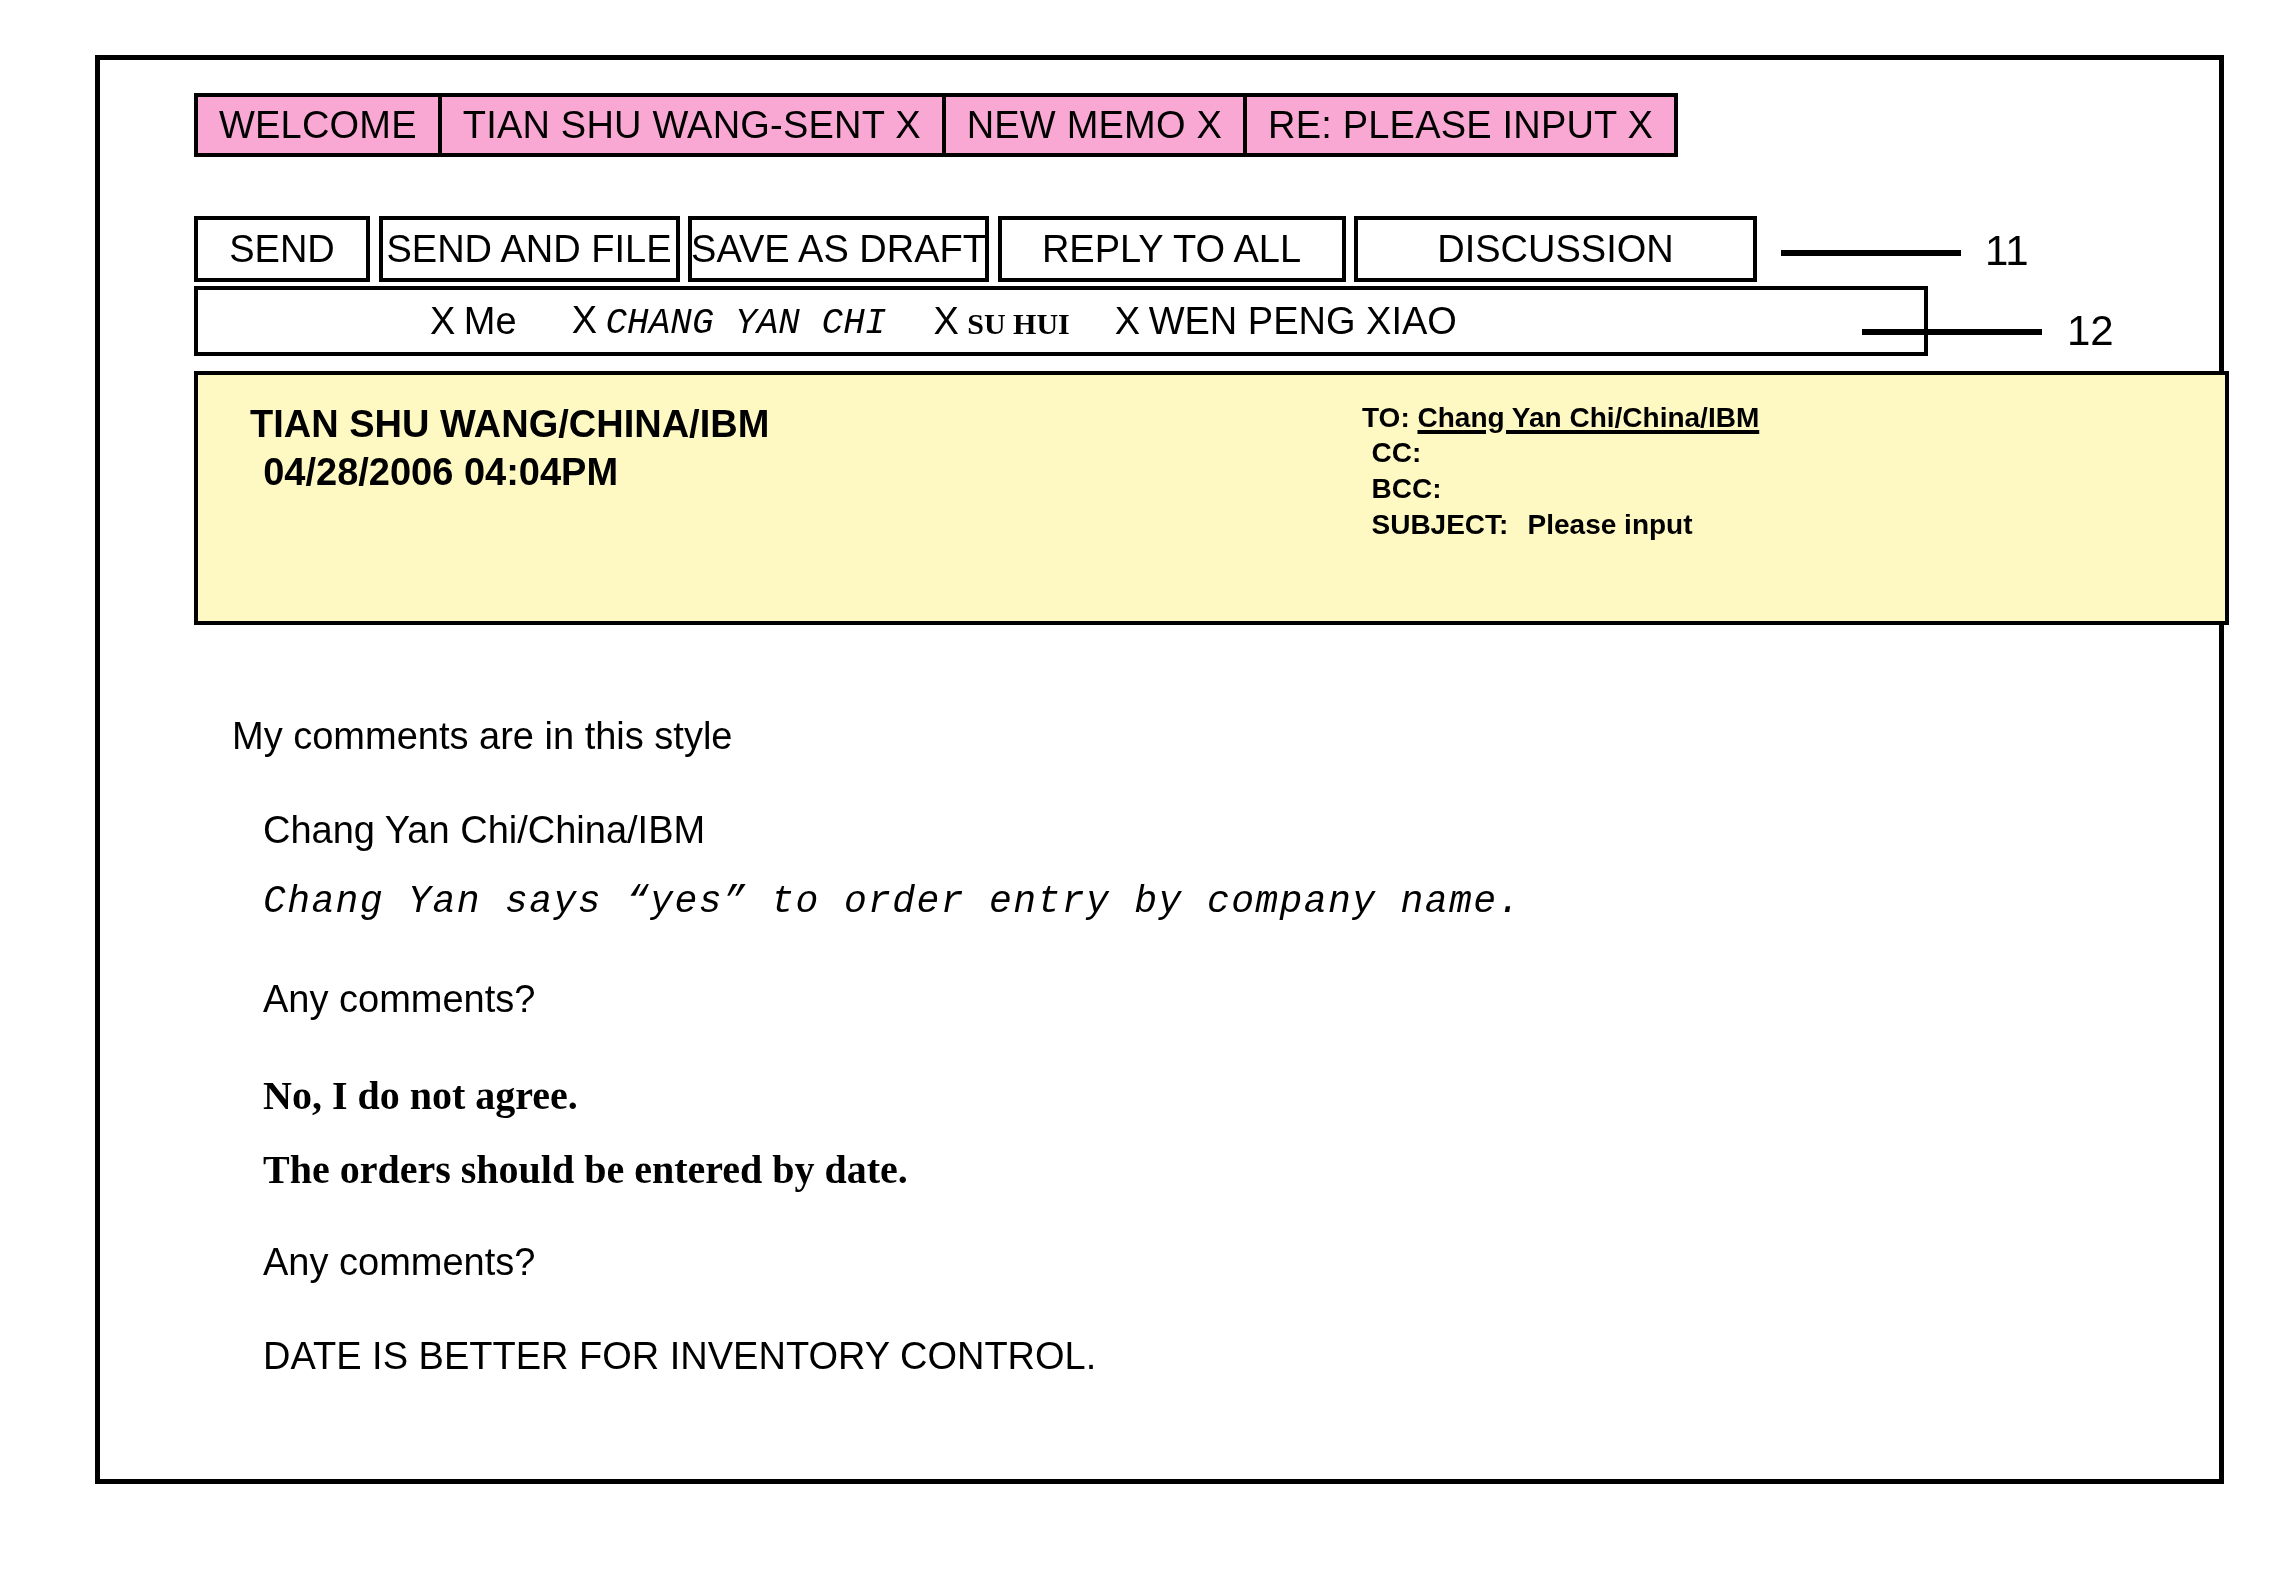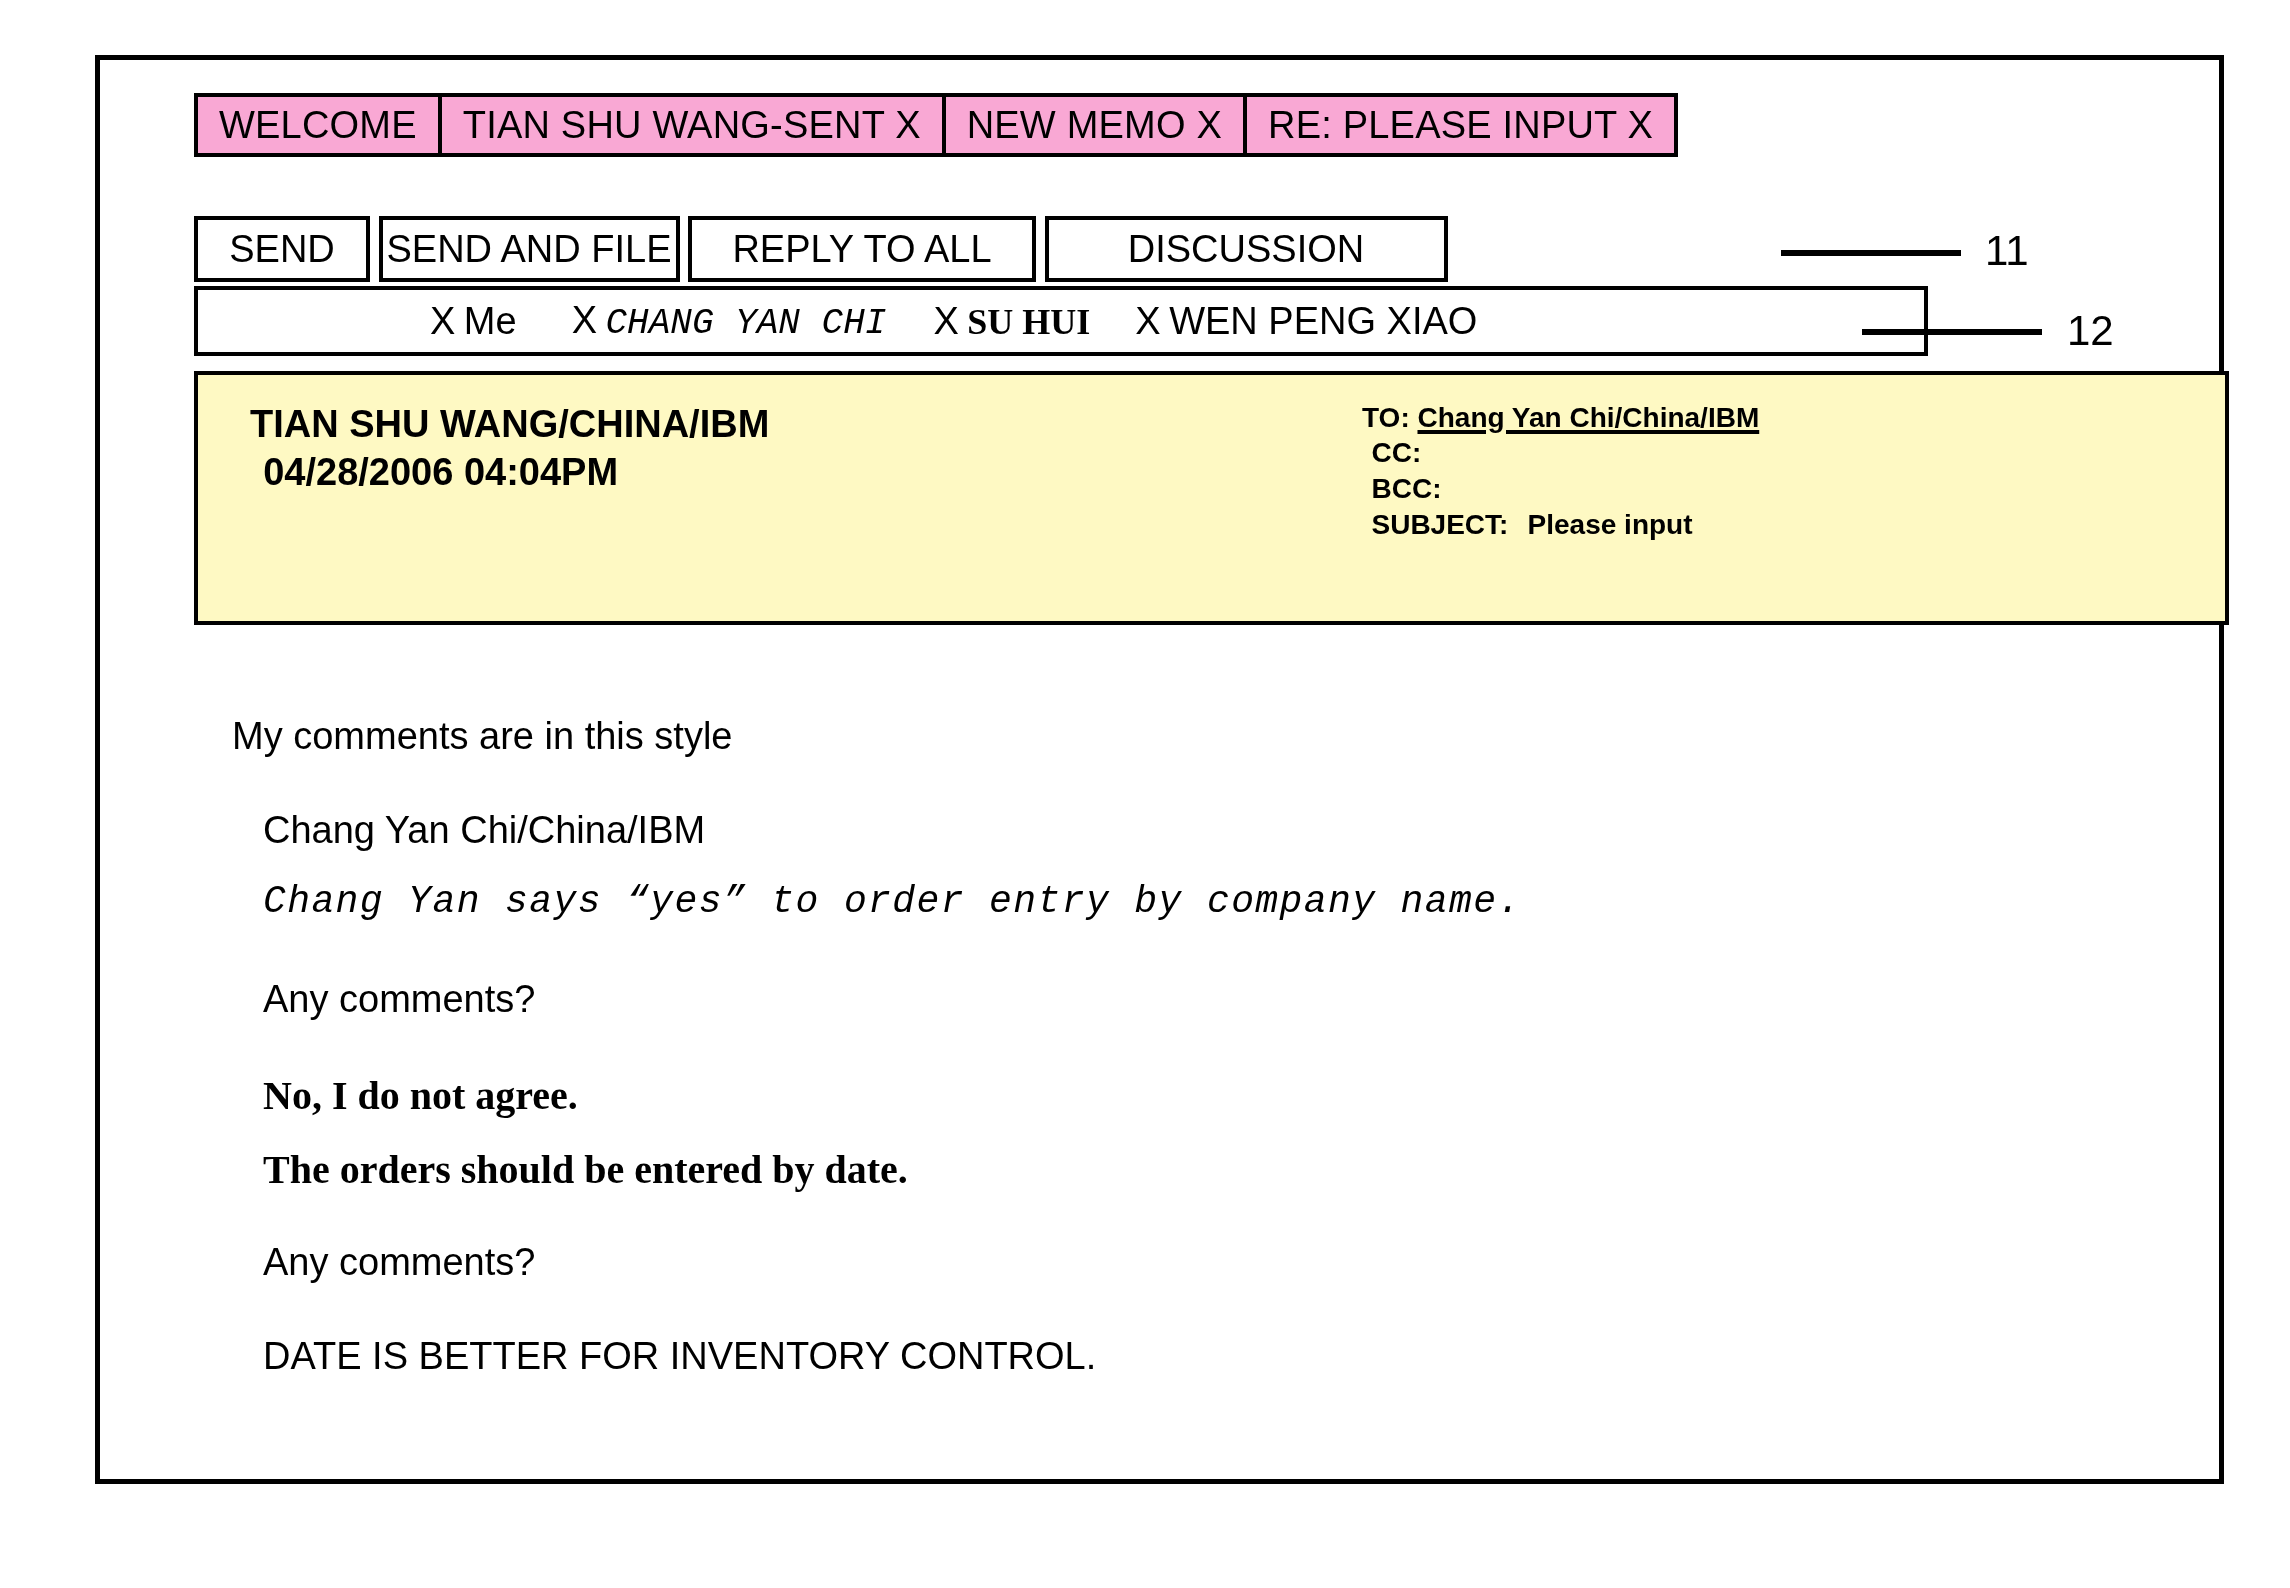--- a/index.html
+++ b/index.html
@@ -108,21 +108,21 @@
   .p-sep-lg { width: 45px; }
   .name-sans  { font-family: "Liberation Sans", sans-serif; }
   .name-mono-italic {
     font-family: "Liberation Mono", "DejaVu Sans Mono", monospace;
     font-style: italic;
     font-size: 36px;
   }
   .name-serif-bold {
     font-family: "Liberation Serif", "DejaVu Serif", serif;
     font-weight: bold;
-    font-size: 36px;
+    font-size: 30px;
   }
 
   
   #message-header {
     position: absolute;
     left: 194px;
     top: 371px;
     width: 2035px;
     height: 254px;
     border: 4.7px solid #000;
@@ -212,20 +212,23 @@
     <span>RE: PLEASE INPUT X</span>
   </div>
 </div>
 
 <div id="toolbar">
   <div class="tool-btn w-send">
     <span>SEND</span>
   </div>
   <div class="tool-btn w-sendfile">
     <span>SEND AND FILE</span>
+  </div>
+  <div class="tool-btn w-savedraft">
+    <span>SAVE AS DRAFT</span>
   </div>
   <div class="tool-btn w-replyall">
     <span>REPLY TO ALL</span>
   </div>
   <div class="tool-btn w-discussion">
     <span>DISCUSSION</span>
   </div>
 </div>
 
 <div id="participants-row">

